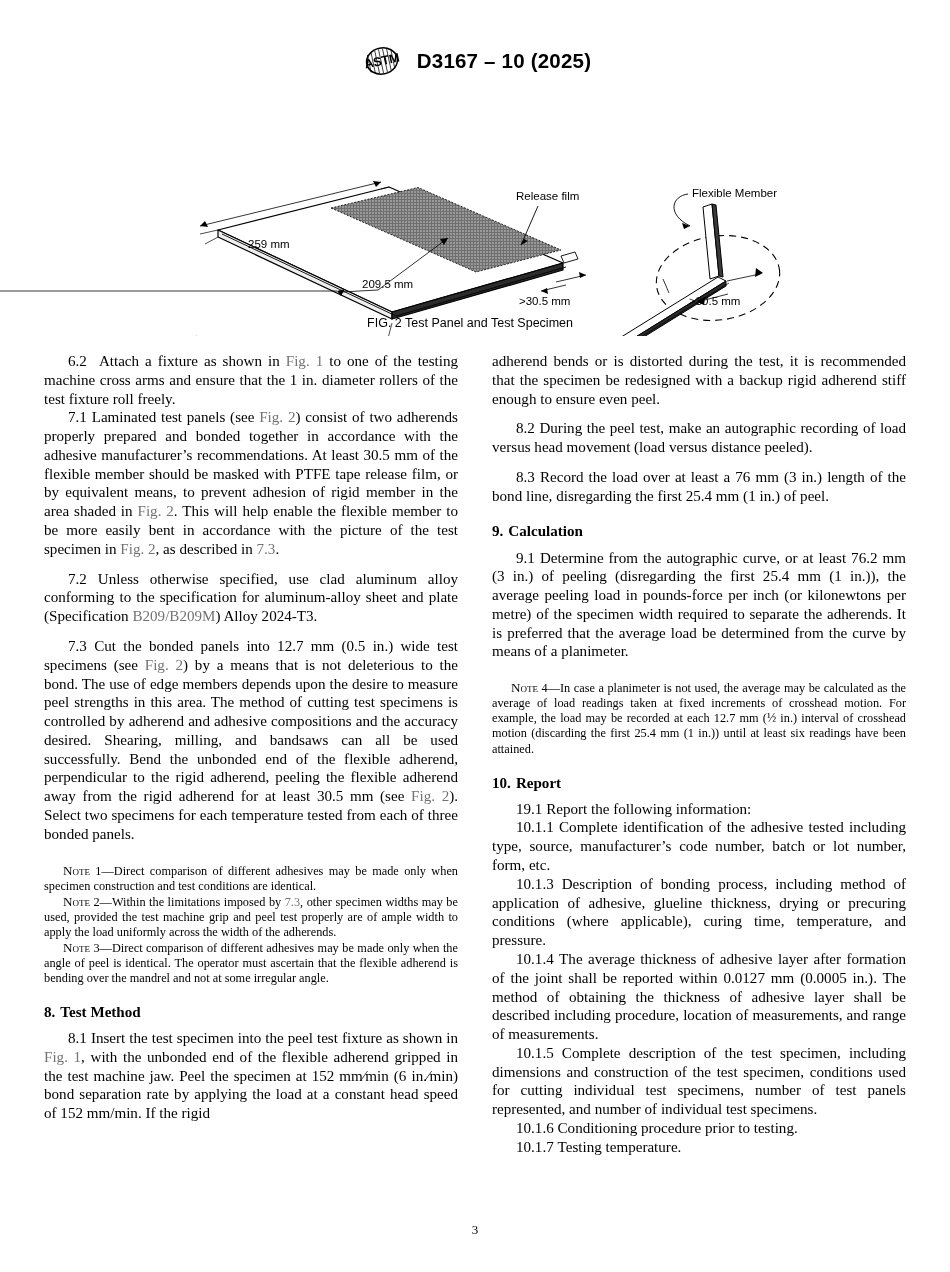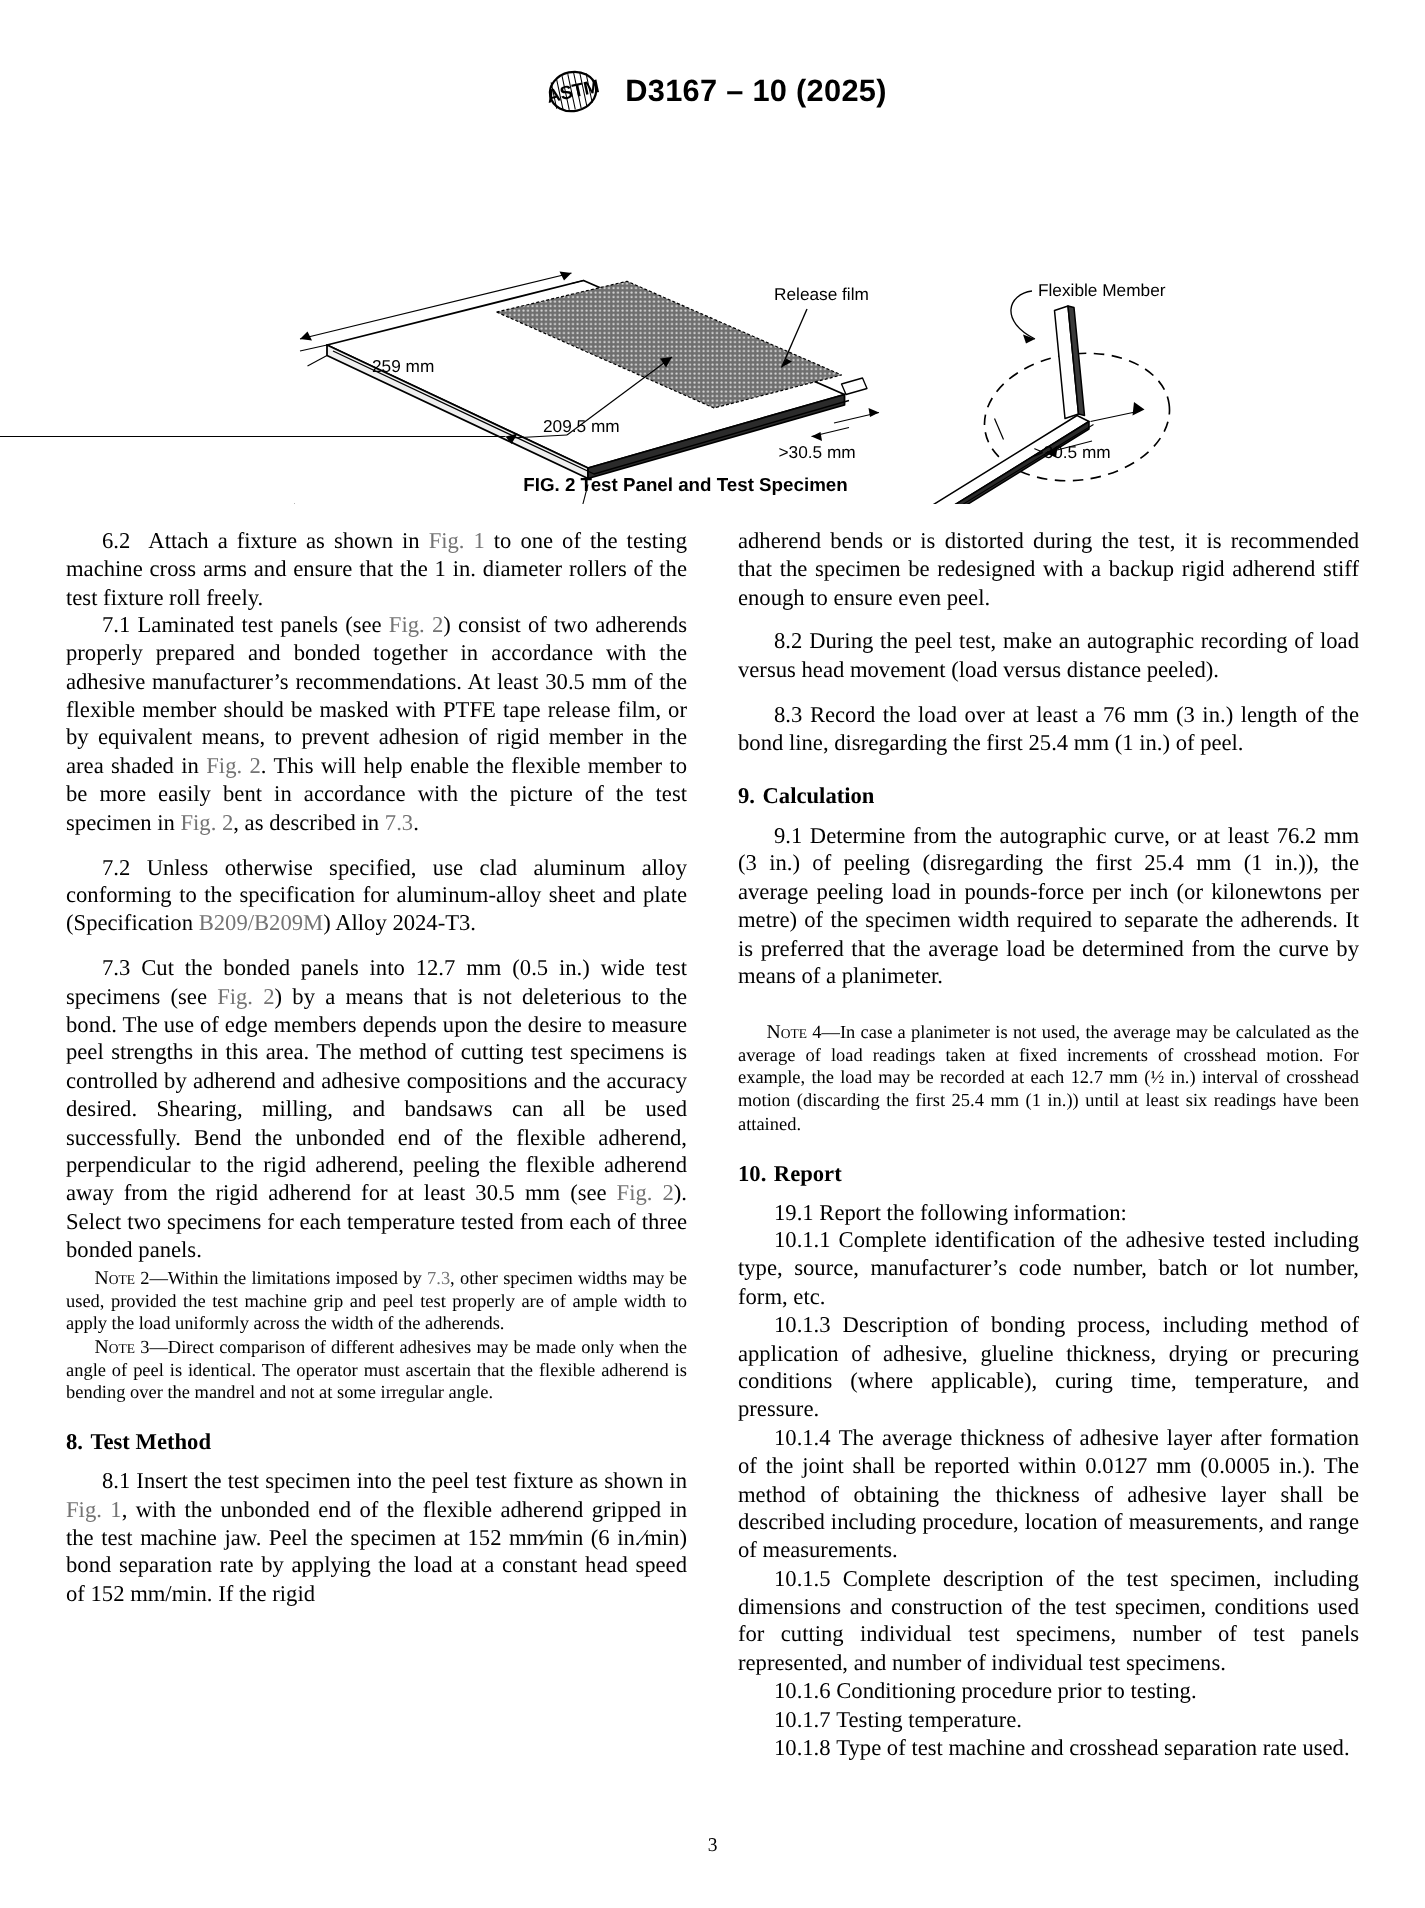--- a/index.html
+++ b/index.html
@@ -45,25 +45,25 @@
     position: absolute;
     top: 86px;
     left: 0;
     width: 950px;
     height: 250px;
   }
   .figure-wrap svg { display: block; }
   .fig-caption {
     position: absolute;
     top: 316px;
-    left: 0;
+    left: 13px;
     width: 914px;
     text-align: center;
     font-family: "Liberation Sans", "DejaVu Sans", sans-serif;
-    font-weight: bold;
+    font-weight: normal;
     font-size: 12.5px;
   }
 
   
   .columns {
     position: absolute;
     top: 352px;
     left: 44px;
     width: 862px;
     display: flex;
@@ -234,20 +234,21 @@
 
     <p class="para"><span>6.2</span>&nbsp;&nbsp;<span>Attach a fixture as shown in </span><span class="xref">Fig. 1</span><span> to one of the testing machine cross arms and ensure that the 1 in. diameter rollers of the test fixture roll freely.</span></p>
 
 
     <p class="para"><span>7.1</span>&nbsp;<span>Laminated test panels (see </span><span class="xref">Fig. 2</span><span>) consist of two adherends properly prepared and bonded together in accordance with the adhesive manufacturer’s recommendations. At least 30.5 mm of the flexible member should be masked with PTFE tape release film, or by equivalent means, to prevent adhesion of rigid member in the area shaded in </span><span class="xref">Fig. 2</span><span>. This will help enable the flexible member to be more easily bent in accordance with the picture of the test specimen in </span><span class="xref">Fig. 2</span><span>, as described in </span><span class="xref">7.3</span><span>.</span></p>
 
     <p class="para gap"><span>7.2</span>&nbsp;<span>Unless otherwise specified, use clad aluminum alloy conforming to the specification for aluminum-alloy sheet and plate (Specification </span><span class="xref">B209/B209M</span><span>) Alloy 2024-T3.</span></p>
 
     <p class="para gap"><span>7.3</span>&nbsp;<span>Cut the bonded panels into 12.7 mm (0.5 in.) wide test specimens (see </span><span class="xref">Fig. 2</span><span>) by a means that is not deleterious to the bond. The use of edge members depends upon the desire to measure peel strengths in this area. The method of cutting test specimens is controlled by adherend and adhesive compositions and the accuracy desired. Shearing, milling, and bandsaws can all be used successfully. Bend the unbonded end of the flexible adherend, perpendicular to the rigid adherend, peeling the flexible adherend away from the rigid adherend for at least 30.5 mm (see </span><span class="xref">Fig. 2</span><span>). Select two specimens for each temperature tested from each of three bonded panels.</span></p>
 
+    <p class="note first"><span class="notelabel">Note</span><span> 1</span><span>—Direct comparison of different adhesives may be made only when specimen construction and test conditions are identical.</span></p>
 
     <p class="note"><span class="notelabel">Note</span><span> 2</span><span>—Within the limitations imposed by </span><span class="xref">7.3</span><span>, other specimen widths may be used, provided the test machine grip and peel test properly are of ample width to apply the load uniformly across the width of the adherends.</span></p>
 
     <p class="note"><span class="notelabel">Note</span><span> 3</span><span>—Direct comparison of different adhesives may be made only when the angle of peel is identical. The operator must ascertain that the flexible adherend is bending over the mandrel and not at some irregular angle.</span></p>
 
     <h3 class="section-head"><span class="num">8.</span><span>Test Method</span></h3>
 
     <p class="para"><span>8.1</span>&nbsp;<span>Insert the test specimen into the peel test fixture as shown in </span><span class="xref">Fig. 1</span><span>, with the unbonded end of the flexible adherend gripped in the test machine jaw. Peel the specimen at 152 mm⁄min (6 in.⁄min) bond separation rate by applying the load at a constant head speed of 152 mm/min. If the rigid</span></p>
   </div>
 
@@ -275,17 +276,16 @@
     <p class="para"><span>10.1.3</span>&nbsp;<span>Description of bonding process, including method of application of adhesive, glueline thickness, drying or precuring conditions (where applicable), curing time, temperature, and pressure.</span></p>
 
     <p class="para"><span>10.1.4</span>&nbsp;<span>The average thickness of adhesive layer after formation of the joint shall be reported within 0.0127 mm (0.0005 in.). The method of obtaining the thickness of adhesive layer shall be described including procedure, location of measurements, and range of measurements.</span></p>
 
     <p class="para"><span>10.1.5</span>&nbsp;<span>Complete description of the test specimen, including dimensions and construction of the test specimen, conditions used for cutting individual test specimens, number of test panels represented, and number of individual test specimens.</span></p>
 
     <p class="para"><span>10.1.6</span>&nbsp;<span>Conditioning procedure prior to testing.</span></p>
 
     <p class="para"><span>10.1.7</span>&nbsp;<span>Testing temperature.</span></p>
 
-    <p class="para"><span>10.1.8</span>&nbsp;<span>Type of test machine and crosshead separation rate used.</span></p>
   </div>
 </div>
 
 <div class="page-number">3</div>
 
 </body></html>

